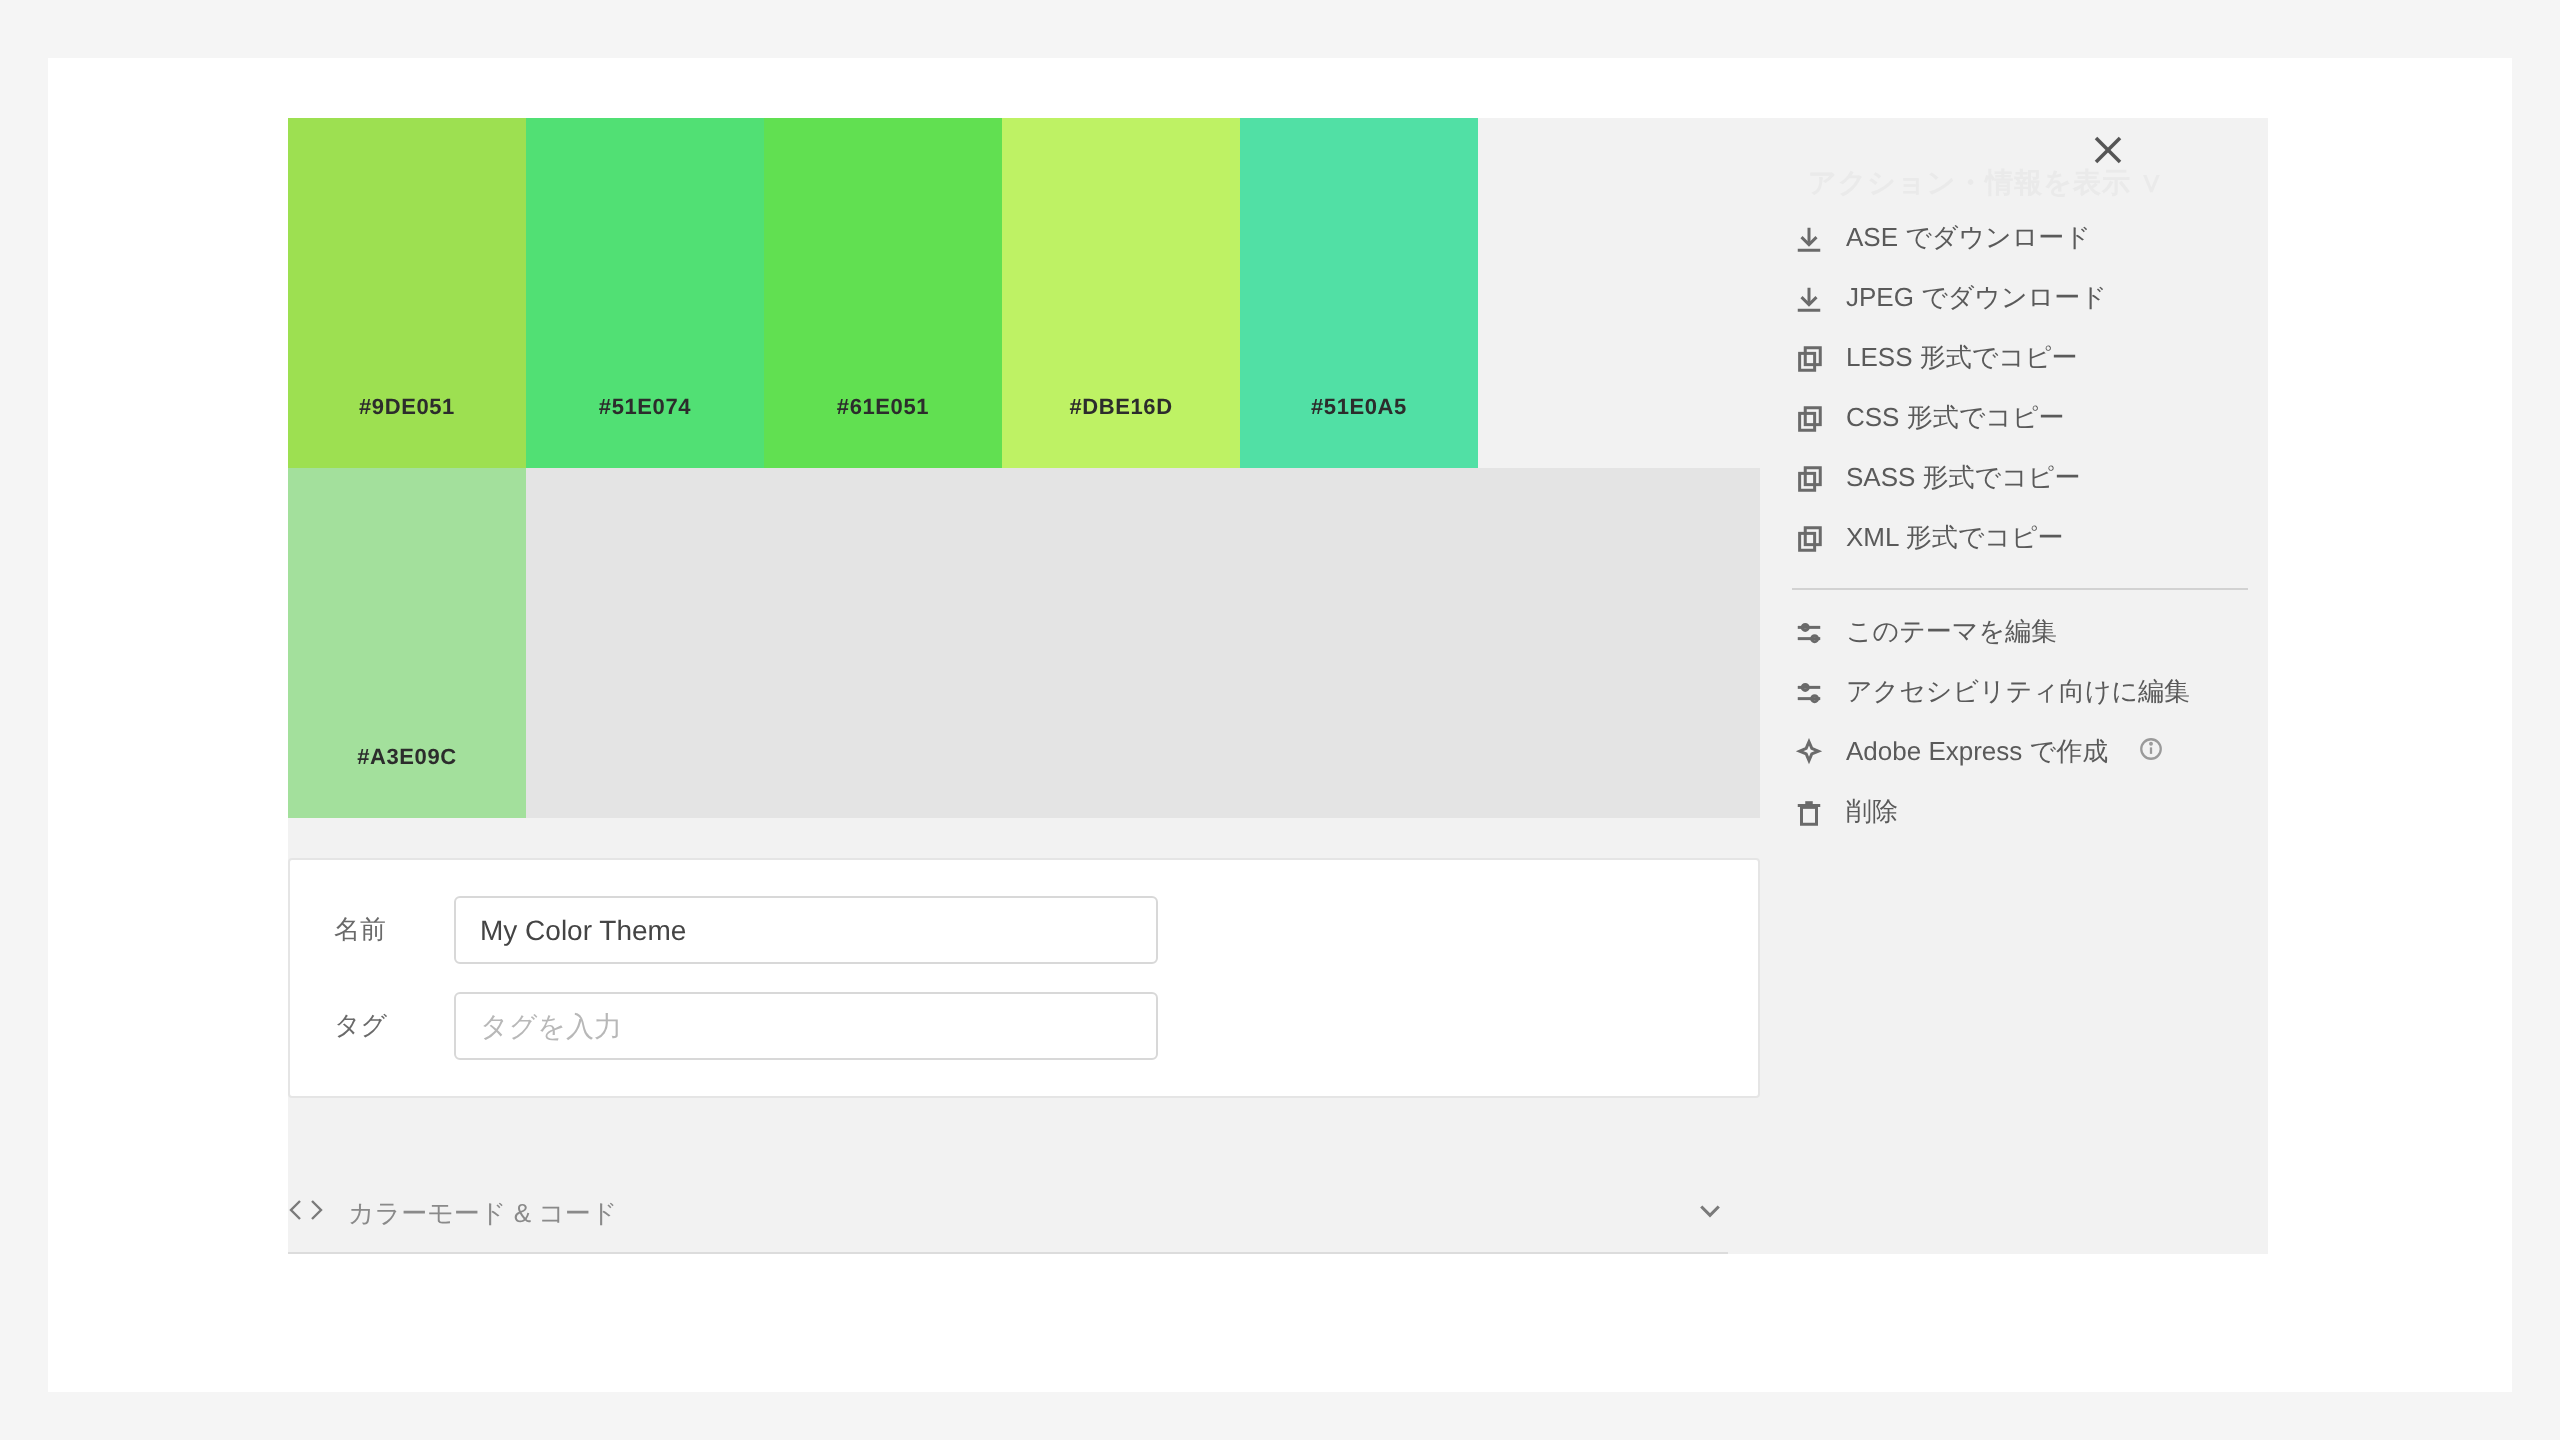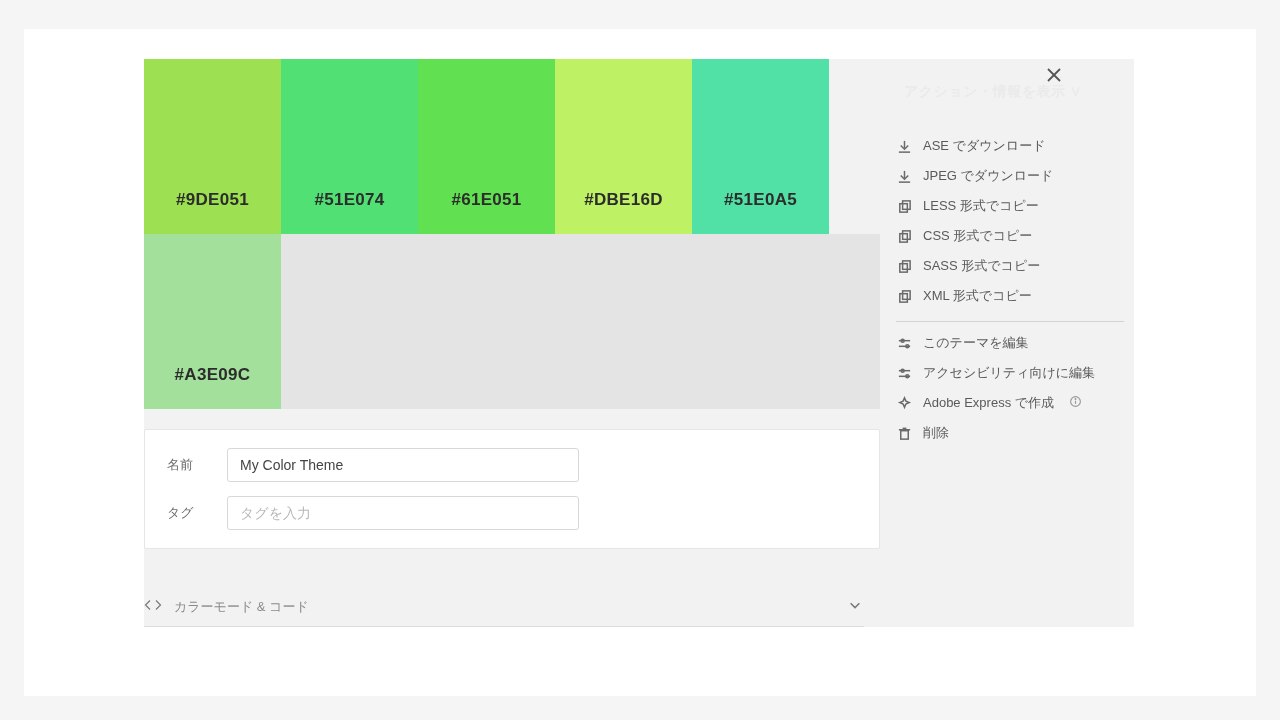--- a/index.html
+++ b/index.html
@@ -30,29 +30,29 @@
     width: 736px;
   }
   .swatch-rows {
     display: flex;
     flex-direction: column;
   }
   .swatch-row {
     display: flex;
   }
   .swatch {
-    width: 137px;
+    width: 119px;
     height: 175px;
     position: relative;
     display: flex;
     align-items: flex-end;
     justify-content: center;
     padding-bottom: 24px;
     font-weight: 700;
-    font-size: 17px;
+    font-size: 11px;
     color: #2c2c2c;
     letter-spacing: .3px;
   }
   .swatch.small { height: 175px; }
   .swatch-placeholder {
     flex: 1;
     background: #e4e4e4;
   }
   .form-card {
     margin-top: 20px;
@@ -102,21 +102,21 @@
   .ghost-text {
     position: absolute;
     top: 24px; left: 24px;
     color: #eaeaea;
     font-size: 14px;
     font-weight: 600;
     letter-spacing: .5px;
     white-space: nowrap;
   }
   .menu {
-    margin-top: 72px;
+    margin-top: 45px;
     padding-right: 10px;
   }
   .menu-item {
     display: flex;
     align-items: center;
     gap: 11px;
     padding: 6px 0;
     font-size: 13px;
     color: #5a5a5a;
     cursor: pointer;

